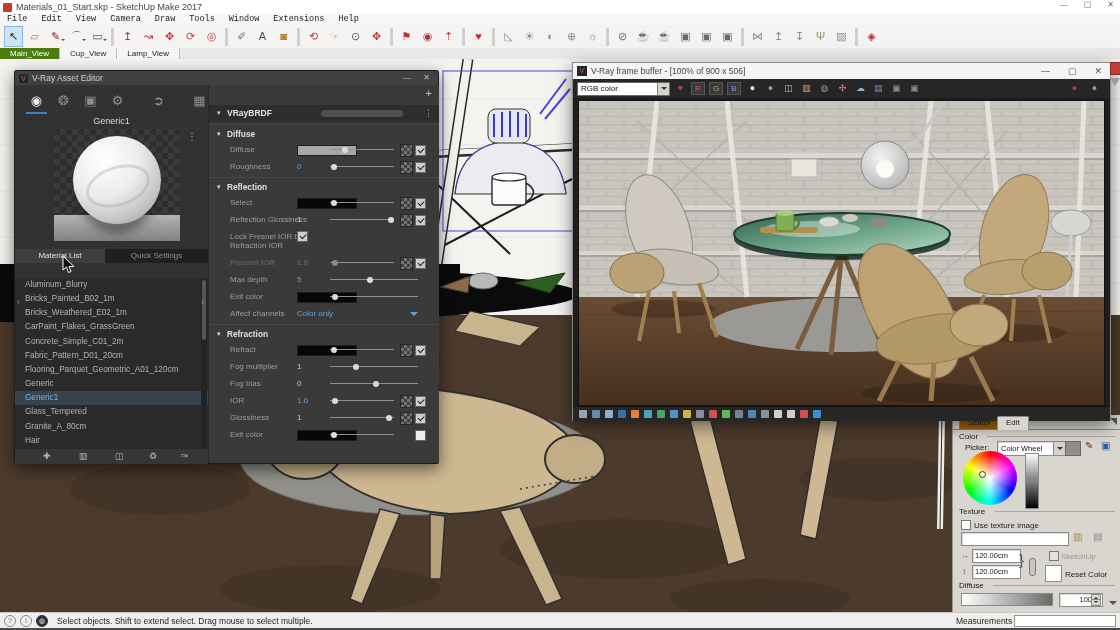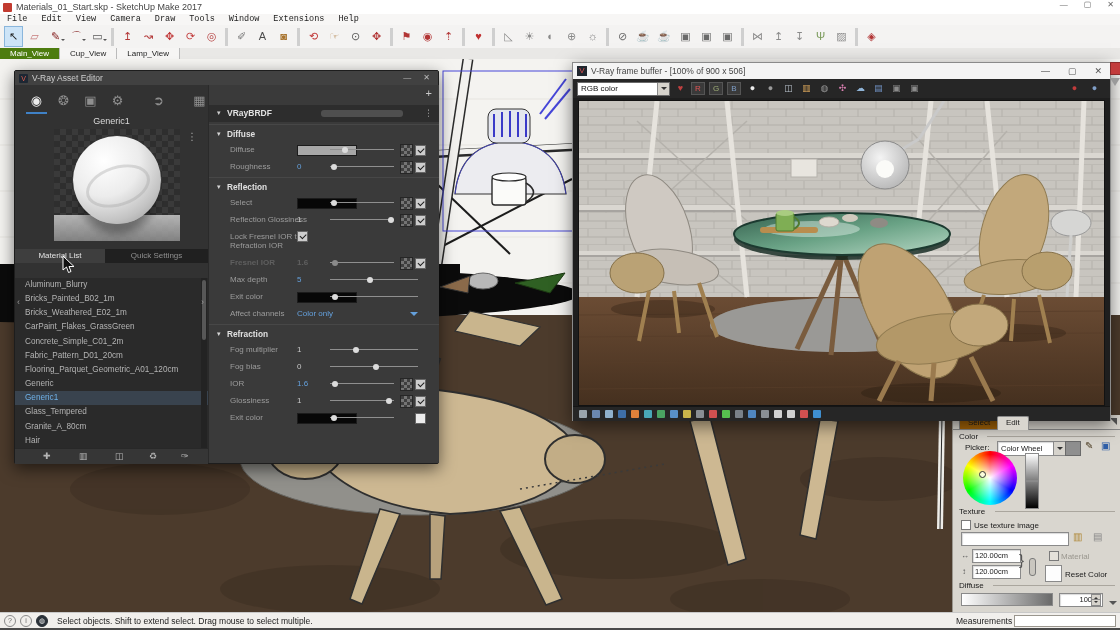--- a/index.html
+++ b/index.html
@@ -422,21 +422,21 @@
     <span class="abs" style="left:120px;top:116px;font-size:10px;color:#b08a3a;">▥</span>
     <span class="abs" style="left:140px;top:116px;font-size:10px;color:#8a8a8a;">▤</span>
 
     <span class="dimarrow" style="left:8px;top:136px;">↔</span>
     <div class="sunken abs" style="left:19px;top:134px;width:45px;height:12px;font-size:7.5px;line-height:12px;padding-left:2px;"><span>120.00cm</span></div>
     <span class="dimarrow" style="left:9px;top:152px;">↕</span>
     <div class="sunken abs" style="left:19px;top:150px;width:45px;height:12px;font-size:7.5px;line-height:12px;padding-left:2px;"><span>120.00cm</span></div>
     <span class="abs" style="left:66px;top:136px;font-size:15px;color:#555;">}</span>
     <div class="chain"></div>
     <div class="cbox" style="left:96px;top:136px;background:#e4e1da;"></div>
-    <span class="abs gray" style="left:108px;top:137px;">Material</span>
+    <span class="abs gray" style="left:108px;top:137px;">SketchUp</span>
     <div class="abs" style="left:92px;top:150px;width:15px;height:15px;background:#fdfdfd;border:1px solid #8a8a8a;"></div>
     <span class="abs" style="left:112px;top:155px;">Reset Color</span>
 
     <span class="grp" style="left:6px;top:166px;">Diffuse</span>
     <div class="grpline" style="left:40px;top:170px;width:122px;"></div>
     <div id="opac-bar"></div>
     <div class="sunken" id="opac-spin">
       <span>100</span>
       <div class="ar up"></div>
       <div class="ar dn"></div>
@@ -644,20 +644,33 @@
           </div>
 
           <div class="brow section">
             <span class="barrow">▾</span>
             <span class="blabel">Refraction</span>
             <span class="blabel2"></span>
             <span class="bval"></span>
 
           </div>
 
+          <div class="brow map check_on swatch slider">
+            <span class="barrow"></span>
+            <span class="blabel">Refract</span>
+            <span class="blabel2"></span>
+            <span class="bval"></span>
+            <span class="bswatch" style="background: rgb(7, 7, 7);"></span>
+            <span class="bslider">
+              <i class="knob" style="left: 6%;"></i>
+            </span>
+            <span class="bmap"></span>
+            <span class="bcheck"></span>
+
+          </div>
 
 
           <div class="brow wide slider">
             <span class="barrow"></span>
             <span class="blabel">Fog multiplier</span>
             <span class="blabel2"></span>
             <span class="bval">1</span>
 
             <span class="bslider">
               <i class="knob" style="left: 30%;"></i>

